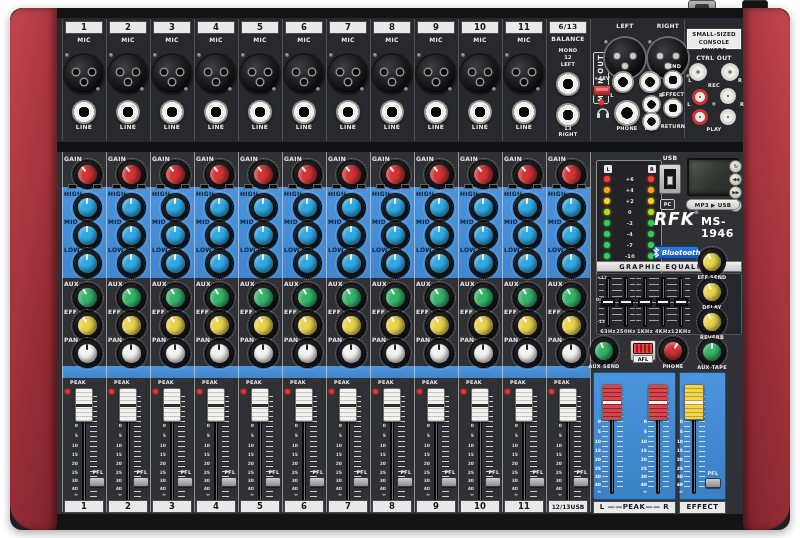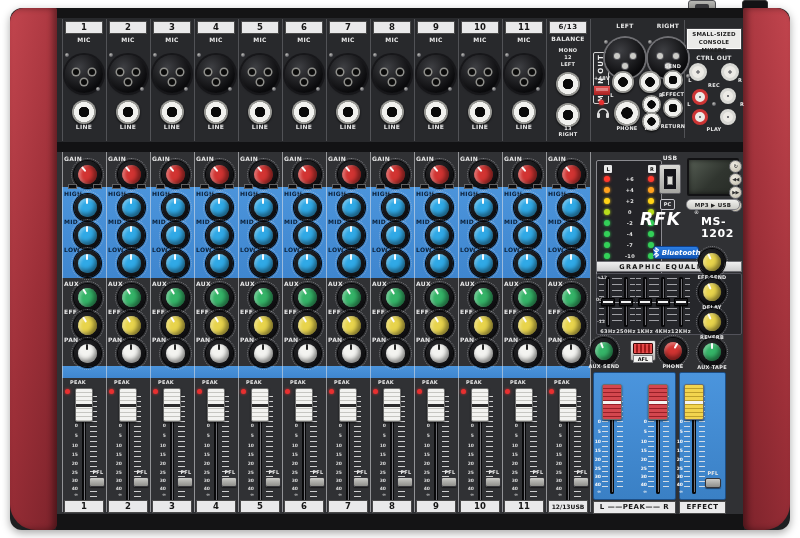--- a/index.html
+++ b/index.html
@@ -1074,23 +1074,23 @@
     <div class="abs led" style="left: 648px; top: 290px; width: 6px; height: 6px; background: rgb(255, 58, 45); box-shadow: rgb(255, 58, 45) 0px 0px 3px;"></div>
     <div class="abs lbl" style="left: 657px; top: 155px; width: 26px; height: 8px;">USB</div>
     <div class="abs usbport" style="left: 659px; top: 164px; width: 22px; height: 30px;"></div>
     <div class="abs pcicon" style="left: 660px; top: 199px; width: 15px; height: 11px;">PC</div>
     <div class="abs lcd" style="left: 687px; top: 158px; width: 52px; height: 38px;"></div>
     <div class="abs tbtn" style="left: 729px; top: 160px; width: 13px; height: 13px;">↻</div>
     <div class="abs tbtn" style="left: 729px; top: 173px; width: 13px; height: 13px;">◀◀</div>
     <div class="abs tbtn" style="left: 729px; top: 186px; width: 13px; height: 13px;">▶▶</div>
     <div class="abs tbtn" style="left: 729px; top: 199px; width: 13px; height: 13px;">▶‖</div>
     <div class="abs mp3" style="left: 686px; top: 199px; width: 54px; height: 11px;">MP3 ▶ USB</div>
-    <div class="abs rfk" style="left: 640px; top: 210px; width: 44px; height: 18px;">RFK</div>
+    <div class="abs rfk" style="left: 654px; top: 210px; width: 44px; height: 18px;">RFK</div>
     <div class="abs reg" style="left: 694px; top: 209px; width: 6px; height: 6px;">®</div>
-    <div class="abs model" style="left: 701px; top: 216px; width: 42px; height: 12px;">MS-1202</div>
+    <div class="abs model" style="left: 701px; top: 216px; width: 42px; height: 12px;">MS-1946</div>
     <div class="abs bt" style="left: 653px; top: 246px; width: 46px; height: 13px;">
       <div class="" style="width: 8px; height: 11px;"><svg width="8" height="11" viewBox="0 0 8 11">
           <path d="M1.5 2.5 L6.5 8 L4 10 L4 1 L6.5 3 L1.5 8.5" fill="none" stroke="#fff" stroke-width="1.1"></path>
         </svg></div>
       <div class="">Bluetooth</div>
     </div>
     <div class="abs geqtitle" style="left: 596px; top: 261px; width: 146px; height: 11px;">GRAPHIC EQUALIZER</div>
     <div class="abs geqpanel" style="left: 596px; top: 273px; width: 146px; height: 62px;"></div>
     <div class="abs gscale" style="left: 597px; top: 276px; width: 13px; height: 6px;">+12</div>
     <div class="abs gscale" style="left: 596px; top: 298px; width: 14px; height: 6px;">0dB</div>

